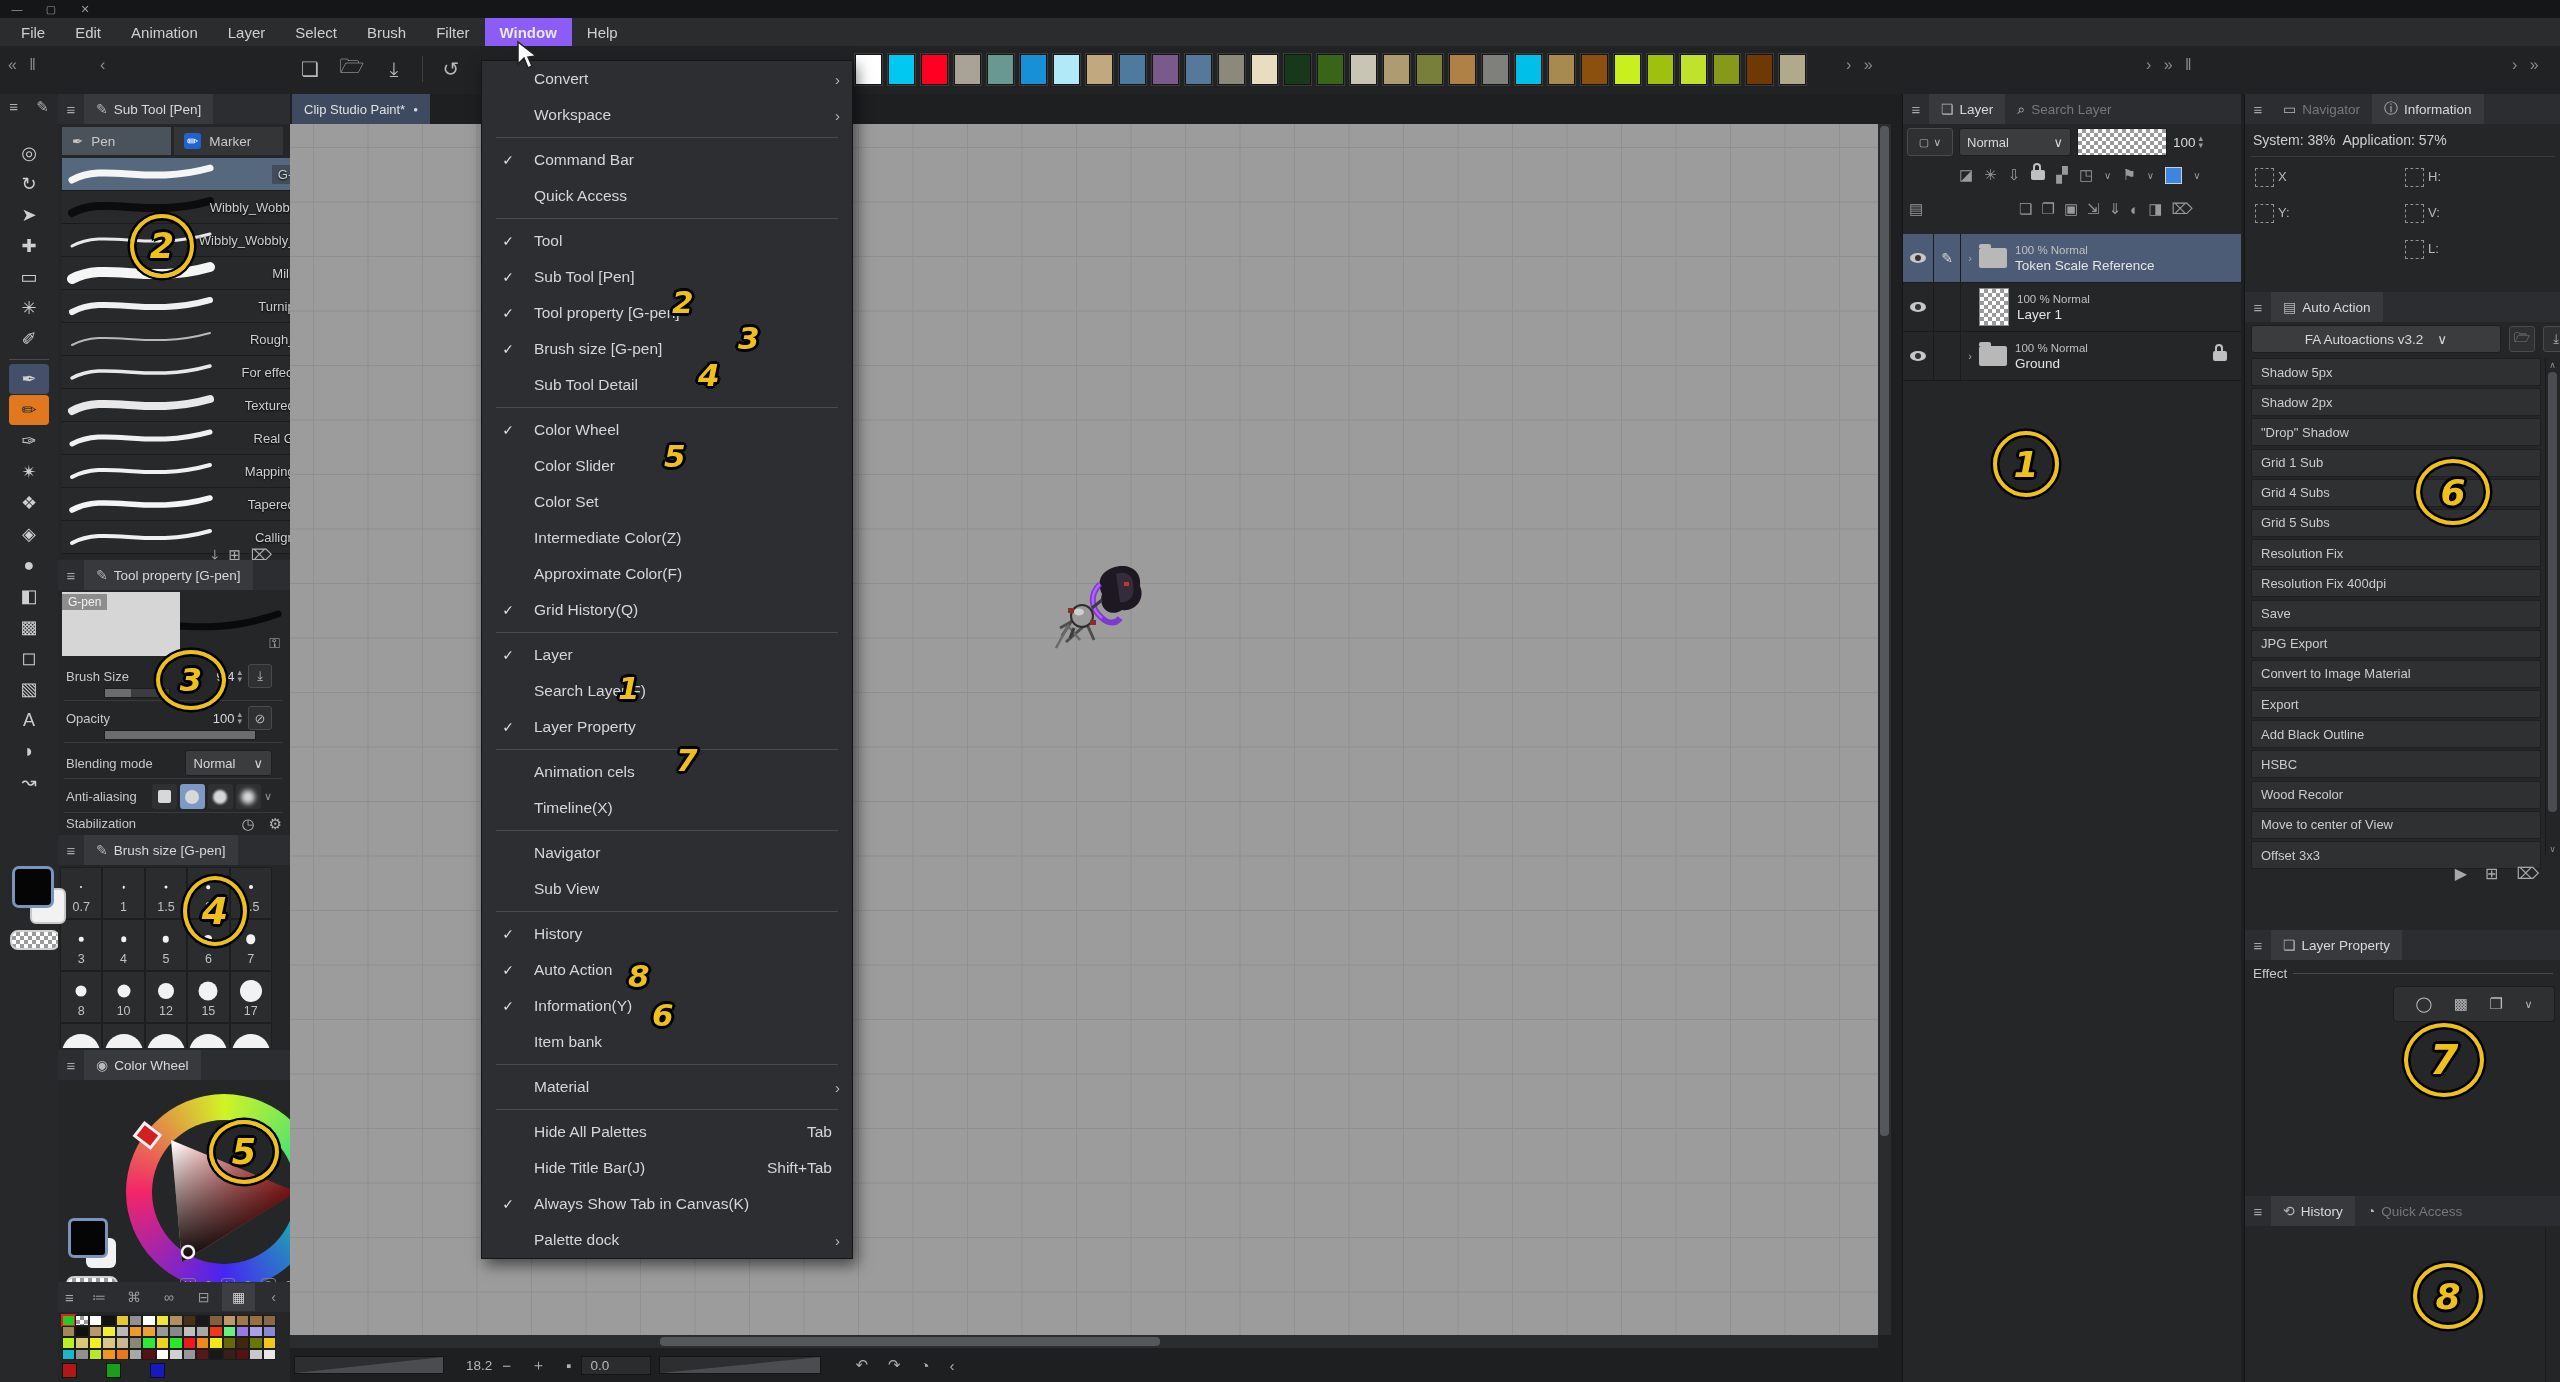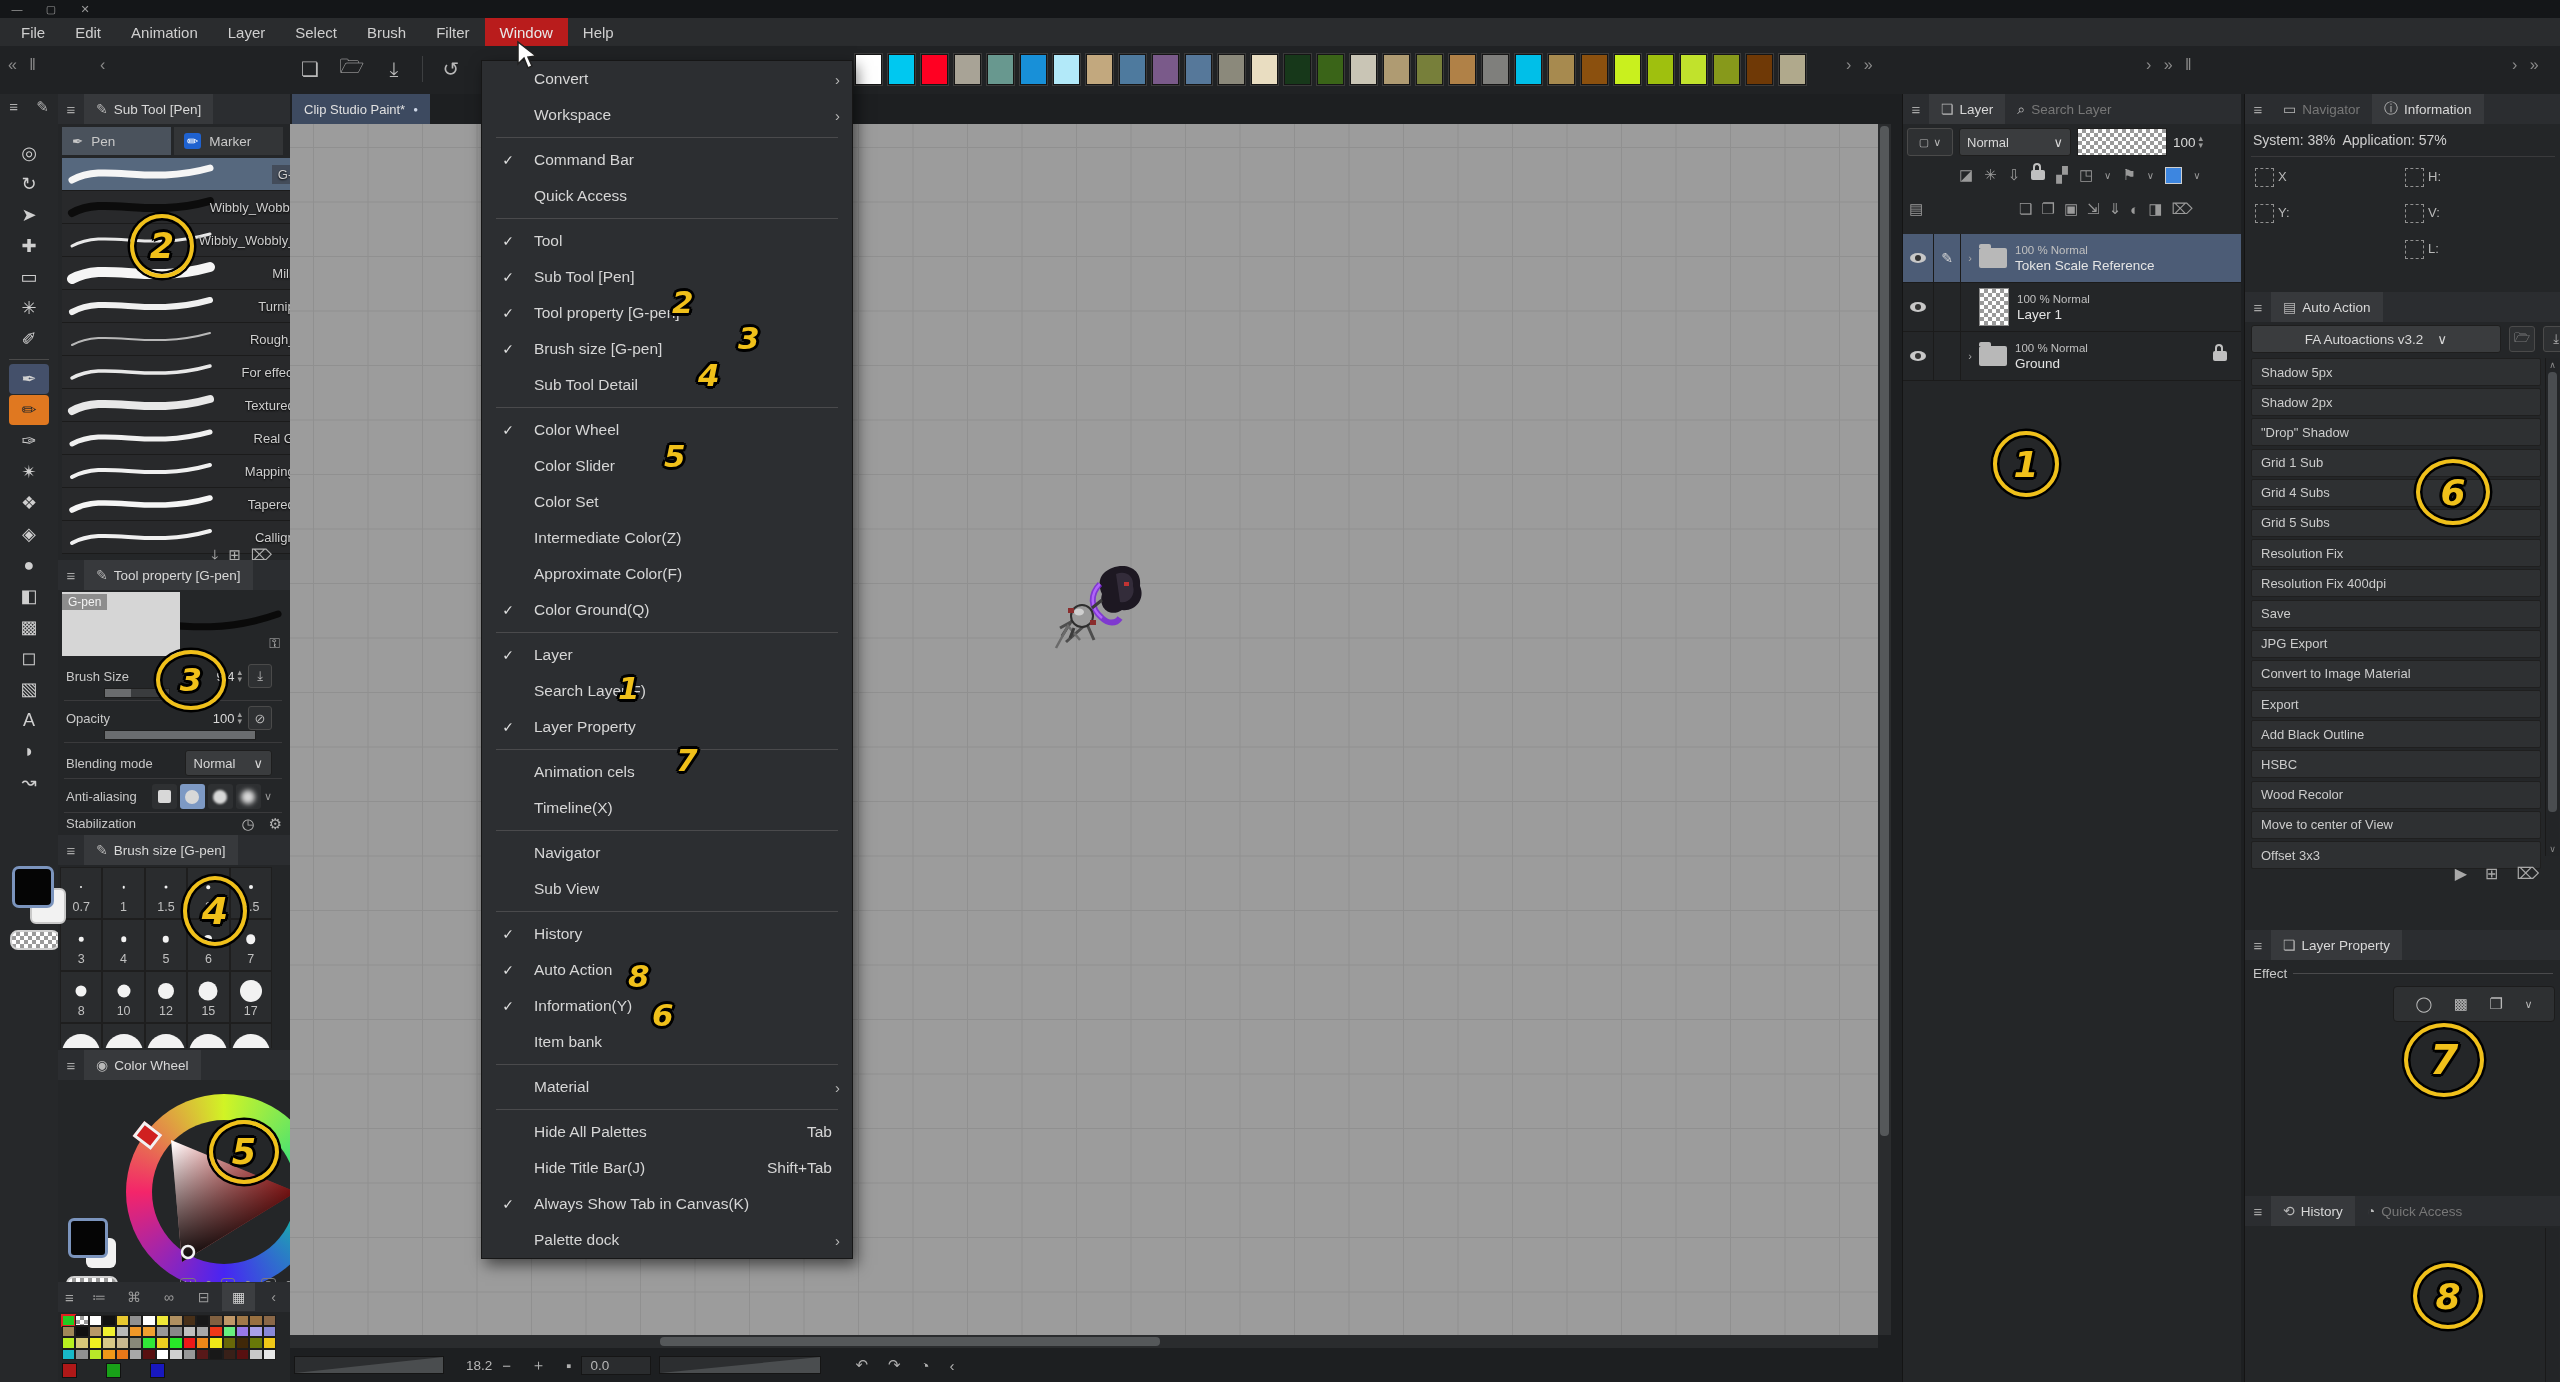--- a/index.html
+++ b/index.html
@@ -5,21 +5,21 @@
   html,body{margin:0;padding:0;background:#101112;}
   #app{position:relative;width:2560px;height:1382px;background:#1d1f21;overflow:hidden;
        font-family:"Liberation Sans",sans-serif;color:#c8c8c8;-webkit-user-select:none;}
   .abs{position:absolute;}
   
   #titlebar{left:0;top:0;width:2560px;height:18px;background:#141618;display:flex;align-items:center;}
   #title-text{flex:1;text-align:center;font-size:12px;color:#8f8f8f;}
   .win-ctrl{width:34px;text-align:center;color:#9a9a9a;font-size:11px;}
   #menubar{left:0;top:18px;width:2560px;height:28px;background:#2a2c2e;display:flex;align-items:stretch;padding-left:6px;box-sizing:border-box;}
   .menu-item{padding:0 15px;font-size:15px;color:#cfcfcf;display:flex;align-items:center;}
-  .menu-item.active{background:#b91c1c;color:#e8e8e8;}
+  .menu-item.active{background:#8b5cf6;color:#e8e8e8;font-weight:bold;}
   #topbar{left:0;top:46px;width:2560px;height:48px;background:#202224;}
   .arrcluster{position:absolute;top:10px;color:#8a8a8a;font-size:16px;letter-spacing:4px;}
   .cmdbar{position:absolute;left:292px;top:6px;display:flex;gap:6px;align-items:center;}
   .cmd-btn{width:36px;height:34px;display:flex;align-items:center;justify-content:center;font-size:20px;color:#b8b8b8;}
   .cmd-sep{width:1px;height:26px;background:#3d3f41;margin:0 4px;}
   #color-strip{position:absolute;left:855px;top:8px;display:flex;gap:6px;}
   .strip-swatch{width:25px;height:29px;border:1px solid #151515;outline:1px solid #3a3a3a;}
   
   #toolcol{left:0;top:94px;width:58px;height:1288px;background:#26282a;}
   #toolcol-head{position:absolute;left:0;top:4px;width:58px;display:flex;justify-content:space-around;color:#b0b0b0;font-size:15px;}
@@ -972,21 +972,21 @@
       <div class="wm-item">
         <span class="wm-check"></span>
         <span class="wm-label">Intermediate Color(Z)</span>
       </div>
       <div class="wm-item">
         <span class="wm-check"></span>
         <span class="wm-label">Approximate Color(F)</span>
       </div>
       <div class="wm-item">
         <span class="wm-check">✓</span>
-        <span class="wm-label">Color Ground(Q)</span>
+        <span class="wm-label">Grid History(Q)</span>
       </div>
       <div class="wm-sep"></div>
       <div class="wm-item">
         <span class="wm-check">✓</span>
         <span class="wm-label">Layer</span>
       </div>
       <div class="wm-item">
         <span class="wm-check"></span>
         <span class="wm-label">Search Layer(F)</span>
       </div>

